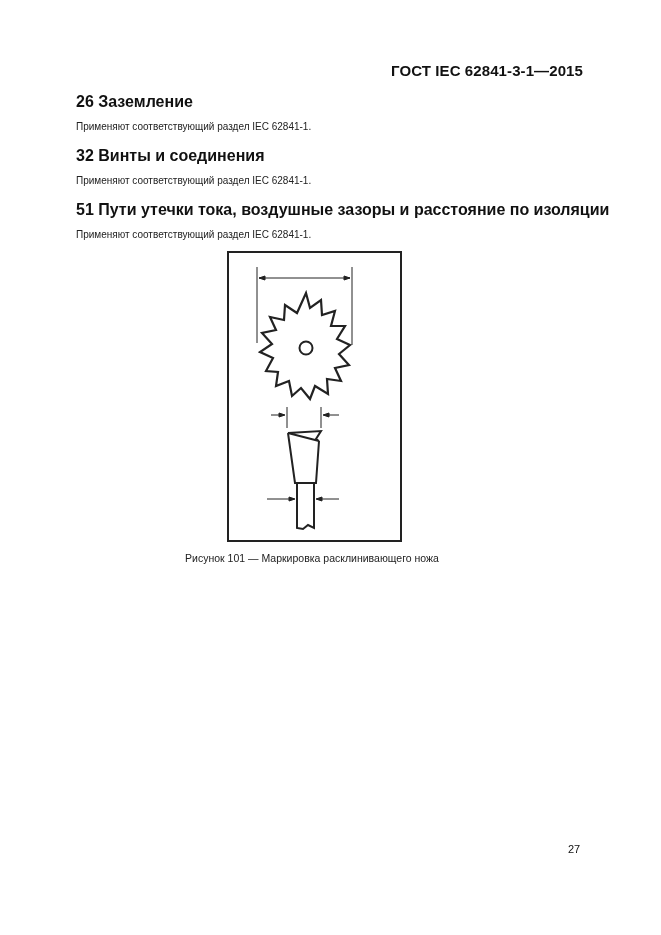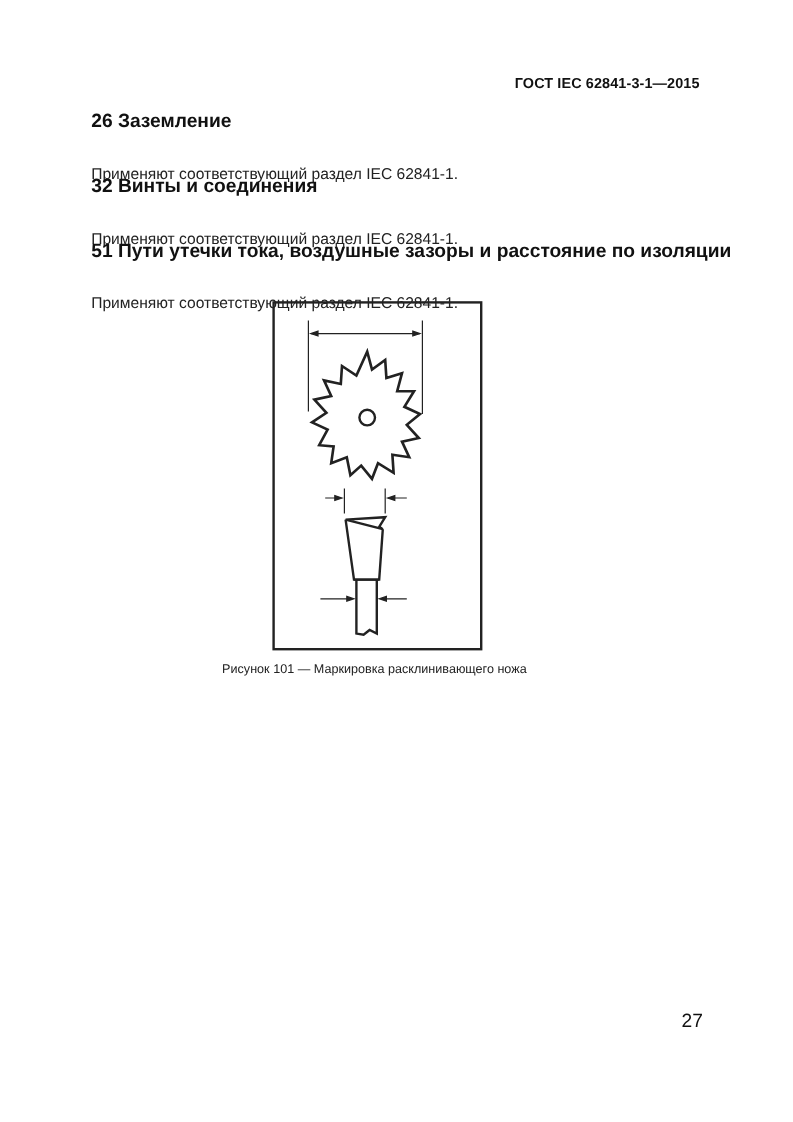--- a/index.html
+++ b/index.html
@@ -1,25 +1,25 @@
 <!DOCTYPE html>
 <html><head>
   <meta charset="utf-8">
   <style>
     html, body { margin: 0; padding: 0; background: #ffffff; }
     body { width: 661px; height: 935px; position: relative; overflow: hidden;
            font-family: "Liberation Sans", sans-serif; color: #111; }
-    .header-code { position: absolute; top: 62px; right: 78px; font-size: 12px; font-weight: bold; letter-spacing: 0.1px; }
+    .header-code { position: absolute; top: 62px; right: 78px; font-size: 15px; font-weight: bold; letter-spacing: 0.1px; }
     .section-title { position: absolute; left: 76px; font-size: 16px; font-weight: bold; }
-    .section-text { position: absolute; left: 76px; font-size: 13px; color: #222; margin-top: 16px; }
+    .section-text { position: absolute; left: 76px; font-size: 10px; color: #222; }
     .figure-frame { position: absolute; left: 227px; top: 251px; width: 175px; height: 291px;
                     border: 2px solid #222; box-sizing: border-box; }
     .figure-frame svg { position: absolute; left: 0; top: 0; }
     .caption { position: absolute; top: 552px; left: 0; width: 624px; text-align: center; font-size: 10.5px; color: #222; }
-    .page-number { position: absolute; top: 843px; left: 568px; font-size: 16px; }
+    .page-number { position: absolute; top: 843px; left: 568px; font-size: 11px; }
   </style>
 </head>
 <body>
 
 <div class="header-code">ГОСТ IEC 62841-3-1—2015</div>
 
 <div class="section-title" style="top:93px;">26 Заземление</div>
 <div class="section-text" style="top:121px;">Применяют соответствующий раздел IEC 62841-1.</div>
 
 <div class="section-title" style="top:147px;">32 Винты и соединения</div>

